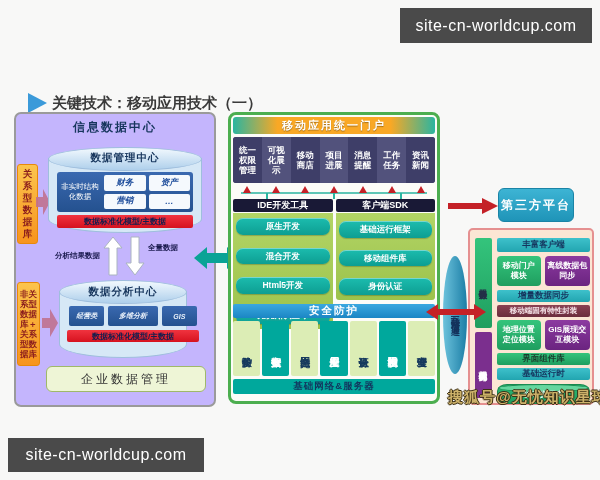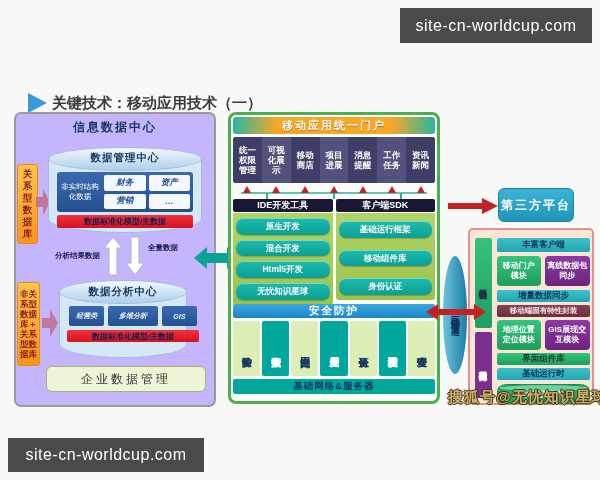--- a/index.html
+++ b/index.html
@@ -46,21 +46,21 @@
   .portalbox{background:#44446e;border-radius:3px;display:flex;overflow:hidden;}
   .pcol{flex:1;display:flex;align-items:center;justify-content:center;color:#fff;font-size:8.5px;font-weight:bold;}
   .pcol:nth-child(odd){background:#3e3e68;}
   .pcol:nth-child(even){background:#52527c;}
   .pcol span{display:block;width:18px;word-break:break-all;line-height:1.2;text-align:center;}
   .secrow{display:flex;gap:3px;}
   .seccol{flex:1;display:flex;flex-direction:column;}
   .sec-head{height:15px;background:#191936;border-radius:2px;color:#fff;font-size:9px;font-weight:bold;
             display:flex;align-items:center;justify-content:center;white-space:nowrap;}
   .sec-body{flex:1;margin-top:1px;background:linear-gradient(180deg,#b2d465,#9cc24b);border-radius:0 0 3px 3px;
-            padding:5px 3px;display:flex;flex-direction:column;gap:5px;}
+            padding:5px 3px;display:flex;flex-direction:column;gap:13px;}
   .tealbtn{background:linear-gradient(180deg,#1cbcae,#0d9e92);border-radius:7px;color:#fff;font-size:8.5px;font-weight:bold;
            padding:3px 1px;text-align:center;line-height:1.25;box-shadow:inset 0 1px 0 rgba(255,255,255,.4),0 1px 1px rgba(0,0,0,.2);}
   .secur-bar{background:linear-gradient(180deg,#3aa8e0,#1b86c4);border-radius:2px;color:#fff;font-size:10.5px;font-weight:bold;letter-spacing:2px;}
   .securow{display:flex;gap:2px;}
   .scol{flex:1;border-radius:2px;display:flex;align-items:center;justify-content:center;font-weight:bold;font-size:10px;}
   .scol.light{background:#dcedb5;color:#173a5e;}
   .scol.teal{background:#00a89c;color:#fff;}
   .basebar{background:#00a89c;border-radius:2px;color:#12355e;font-size:9.5px;font-weight:bold;letter-spacing:1px;}
 
   

